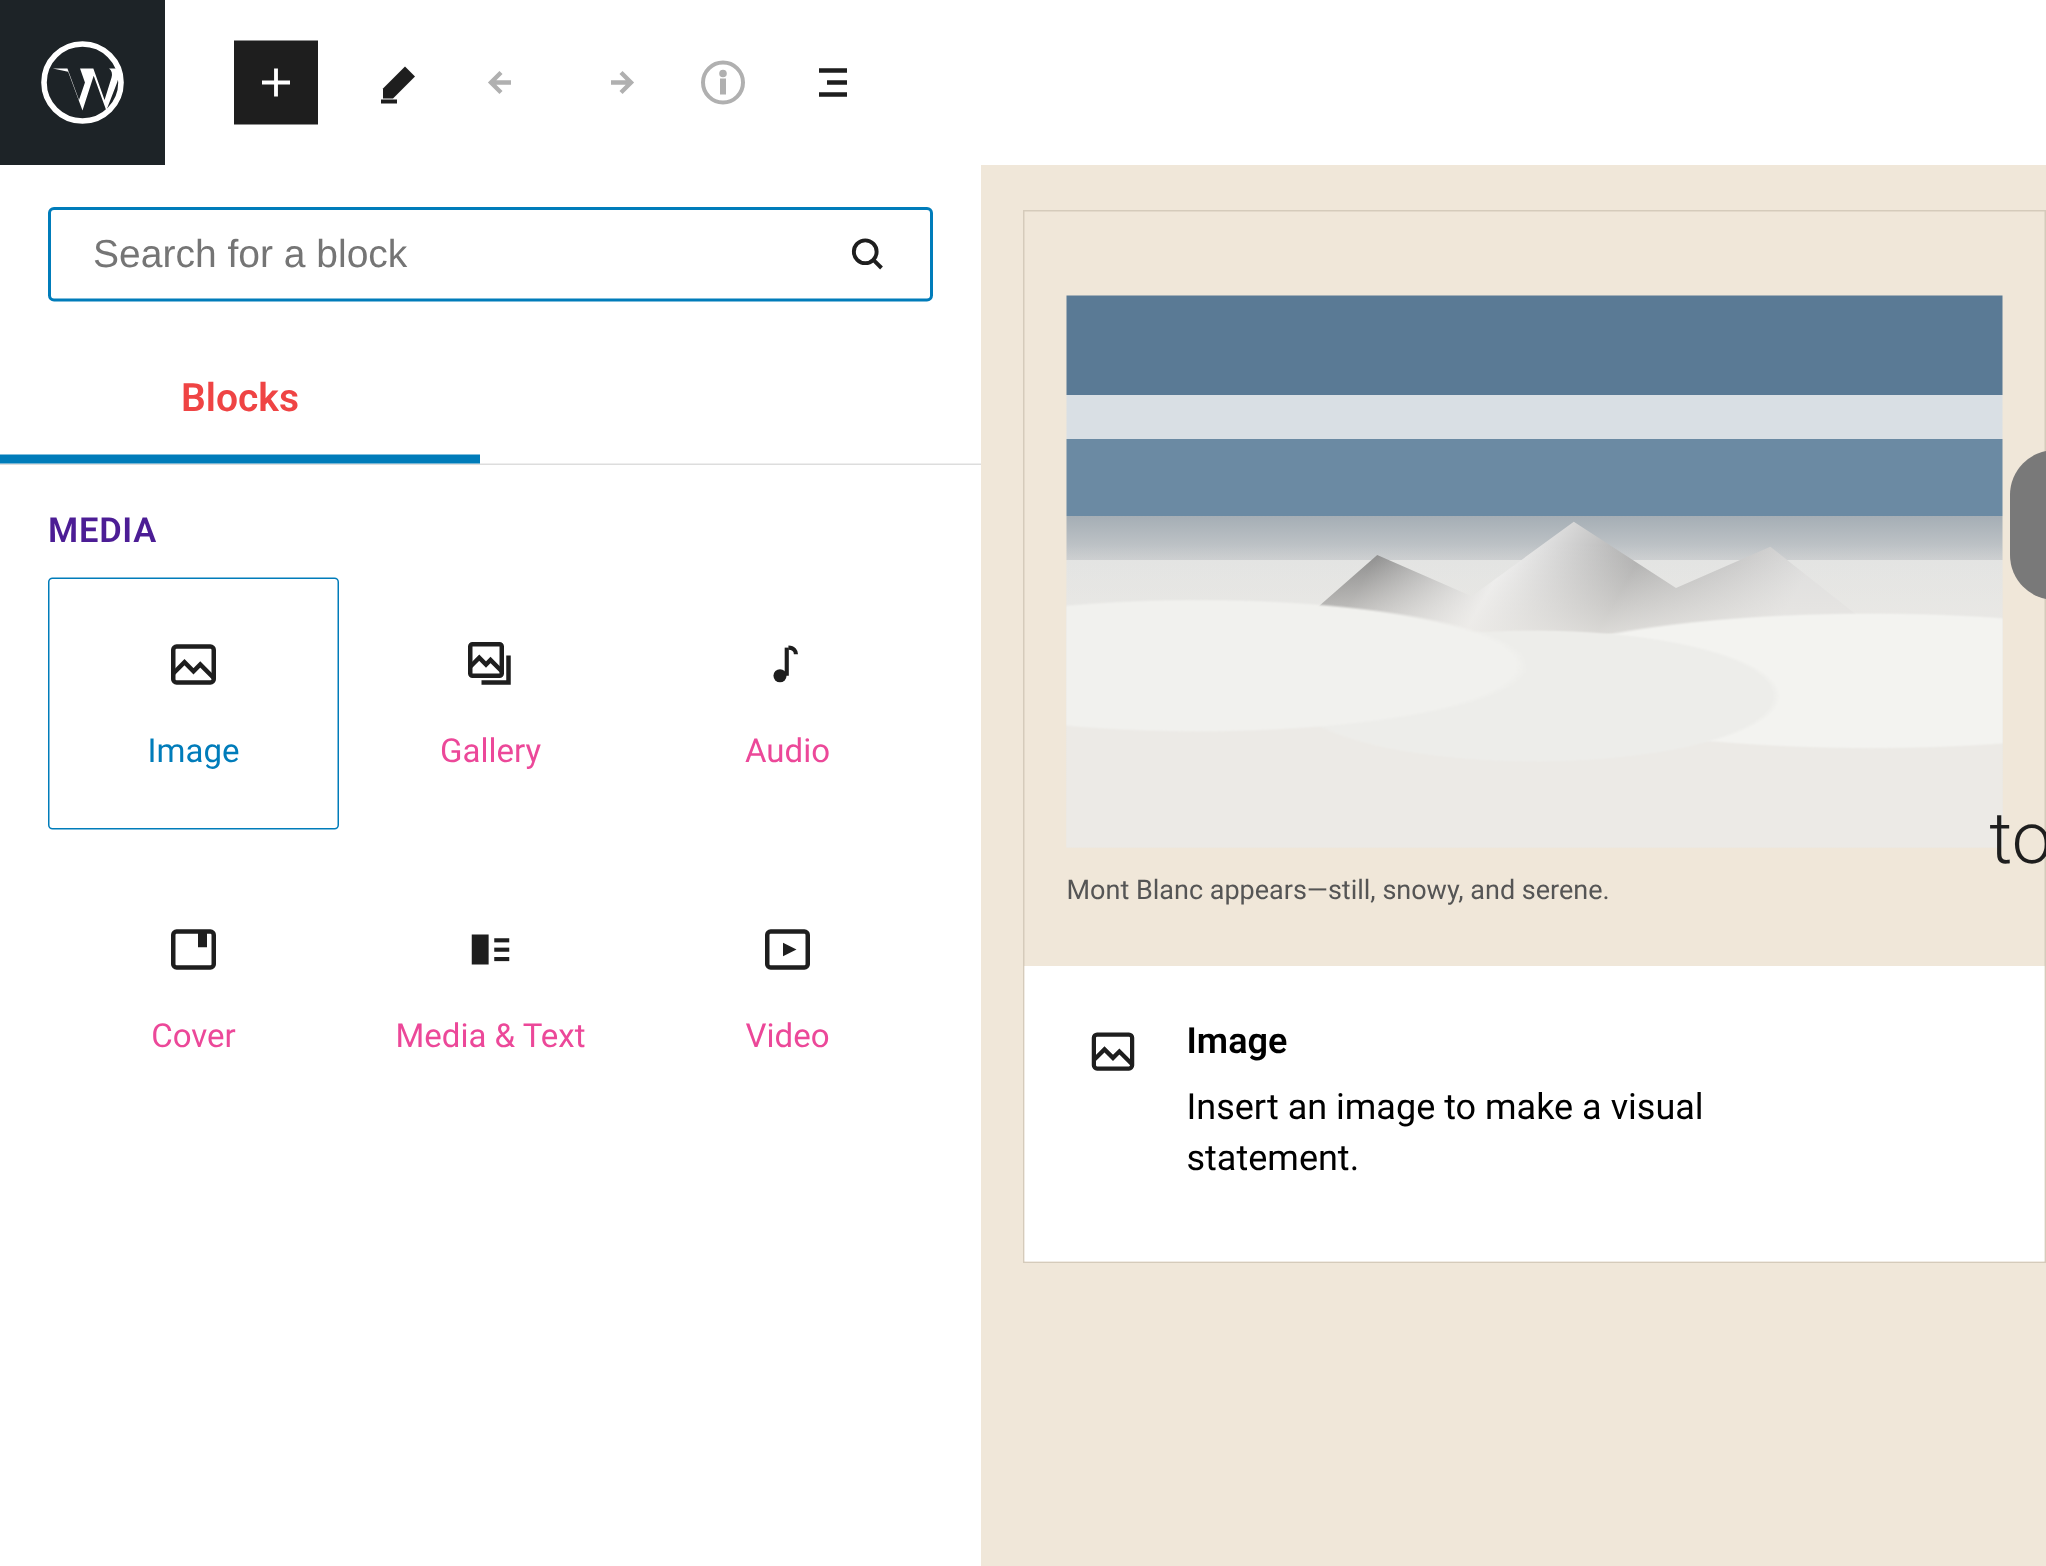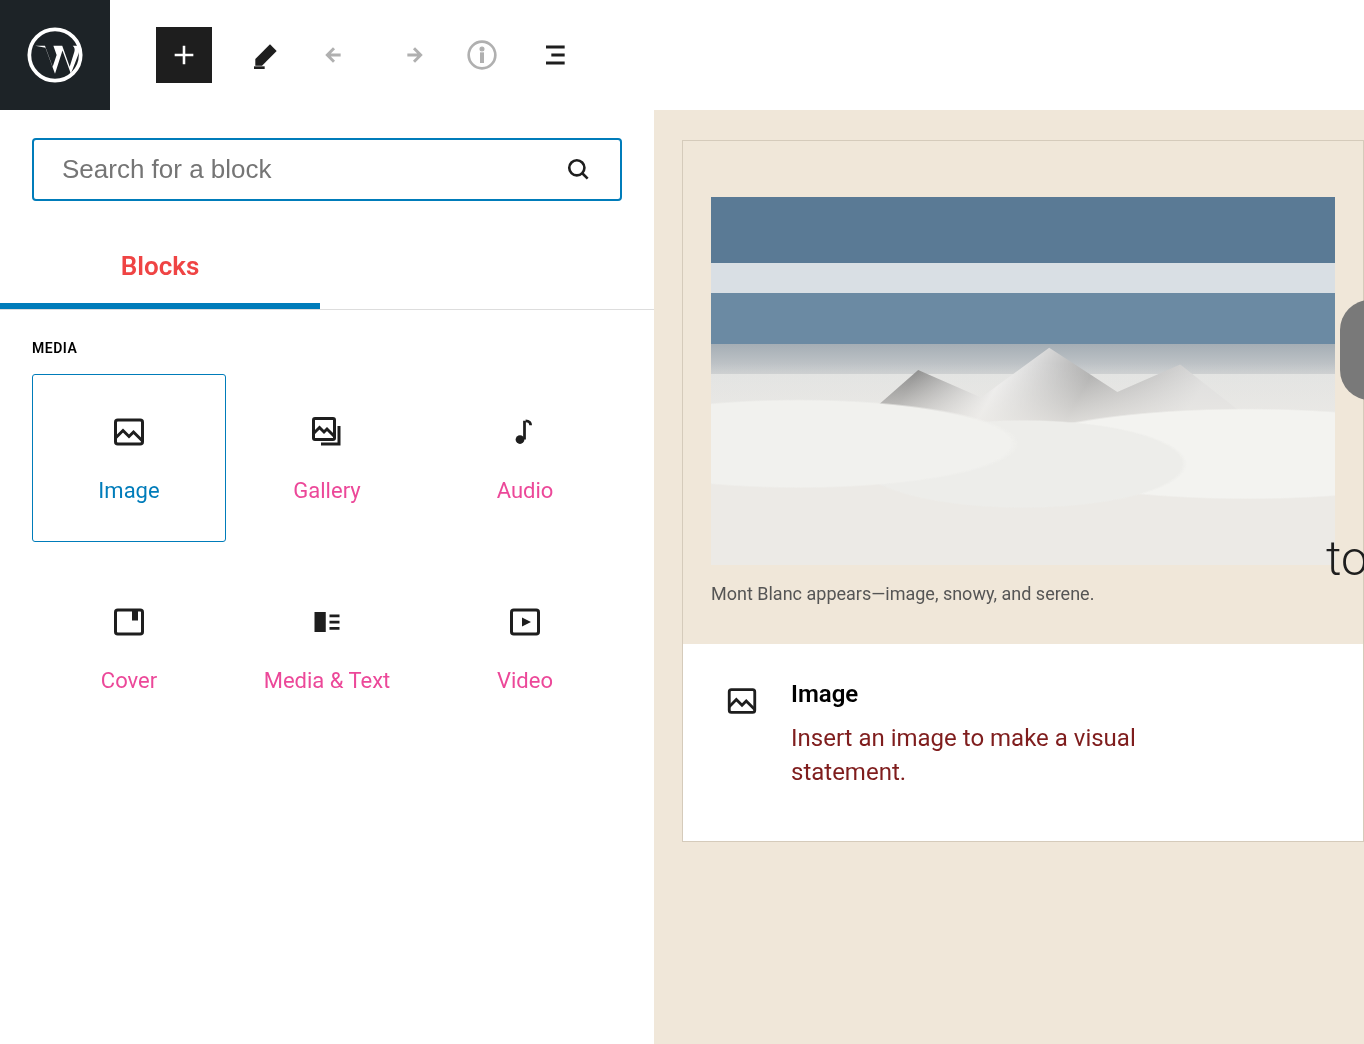--- a/index.html
+++ b/index.html
@@ -98,23 +98,23 @@
   font-size: 26px;
   padding: 22px 0;
   cursor: pointer;
   color: #ef4444;
 }
 .tab.active {
   font-weight: 600;
   border-bottom: 6px solid #007cba;
 }
 .section-title {
-  font-size: 14px;
+  font-size: 23px;
   font-weight: 600;
-  color: #000000;
+  color: #4c1d95;
   letter-spacing: 0.5px;
   padding: 30px 32px 18px 32px;
 }
 .block-grid {
   display: grid;
   grid-template-columns: repeat(3, 1fr);
   gap: 22px 4px;
   padding: 0 32px;
 }
 .block-item {
@@ -194,21 +194,21 @@
 .desc-card {
   background: #fff;
   margin: 0;
   padding: 36px 30px 52px 42px;
   display: flex;
   gap: 32px;
 }
 .desc-icon { width: 34px; height: 34px; margin-top: 4px; flex-shrink:0;}
 .desc-text { }
 .desc-title { font-size: 24px; font-weight: 600; margin-bottom: 14px; }
-.desc-body { font-size: 24px; line-height: 1.4; color:#7f1d1d; max-width: 360px;}
+.desc-body { font-size: 24px; line-height: 1.4; color:#000000; max-width: 360px;}
 .side-handle {
   position: absolute;
   top: 190px;
   right: -36px;
   width: 60px;
   height: 100px;
   background: #797979;
   border-radius: 30px 0 0 30px;
 }
 .partial-text {
@@ -352,21 +352,21 @@
 
     </div>
   </div>
 
   <div class="preview">
     <div class="preview-frame">
       <div class="preview-image">
         <div class="mountain"></div>
         <div class="cloud"></div>
       </div>
-      <div class="caption">Mont Blanc appears—image, snowy, and serene.</div>
+      <div class="caption">Mont Blanc appears—still, snowy, and serene.</div>
       <div class="desc-card">
         <svg class="desc-icon" viewBox="0 0 24 24">
           <rect x="3" y="4" width="18" height="16" rx="1.5" fill="none" stroke="#1e1e1e" stroke-width="2"></rect>
           <path d="M3 16l5-5 4 4 3-3 6 6" fill="none" stroke="#1e1e1e" stroke-width="2"></path>
         </svg>
         <div class="desc-text">
           <div class="desc-title">Image</div>
           <div class="desc-body">Insert an image to make a visual statement.</div>
         </div>
       </div>

